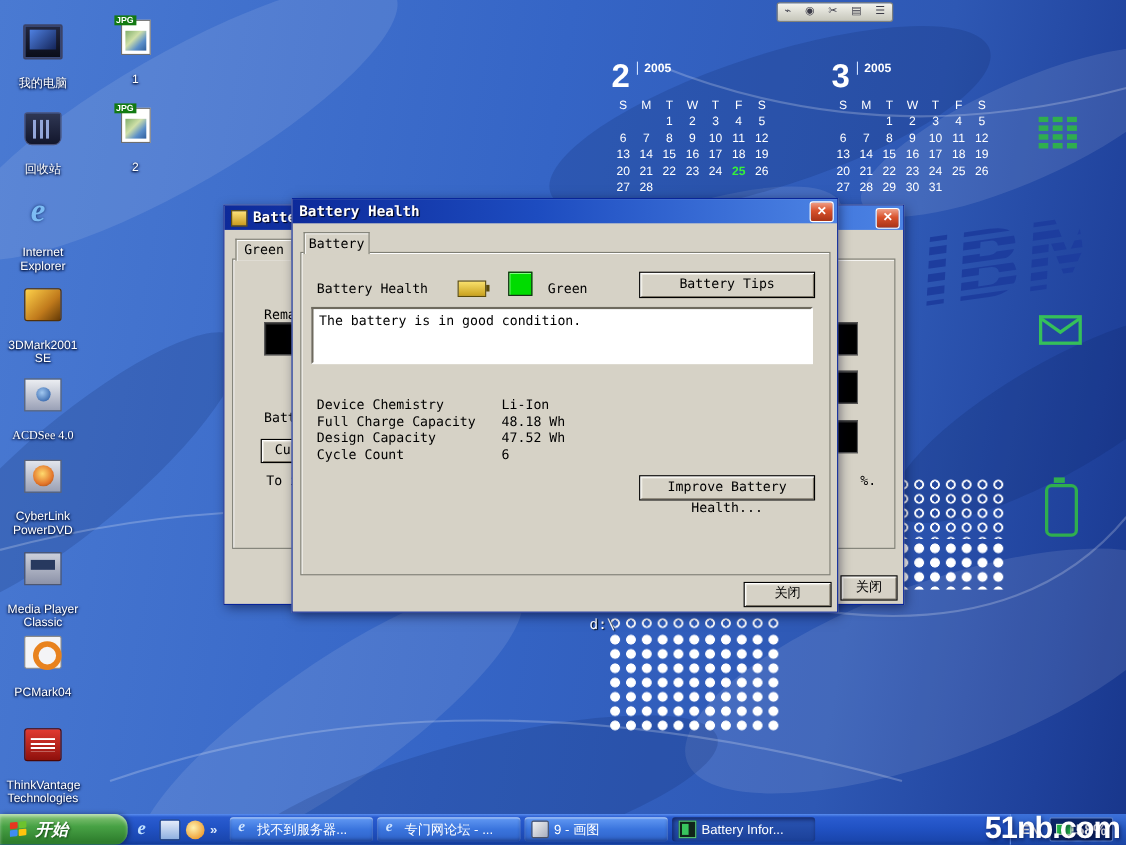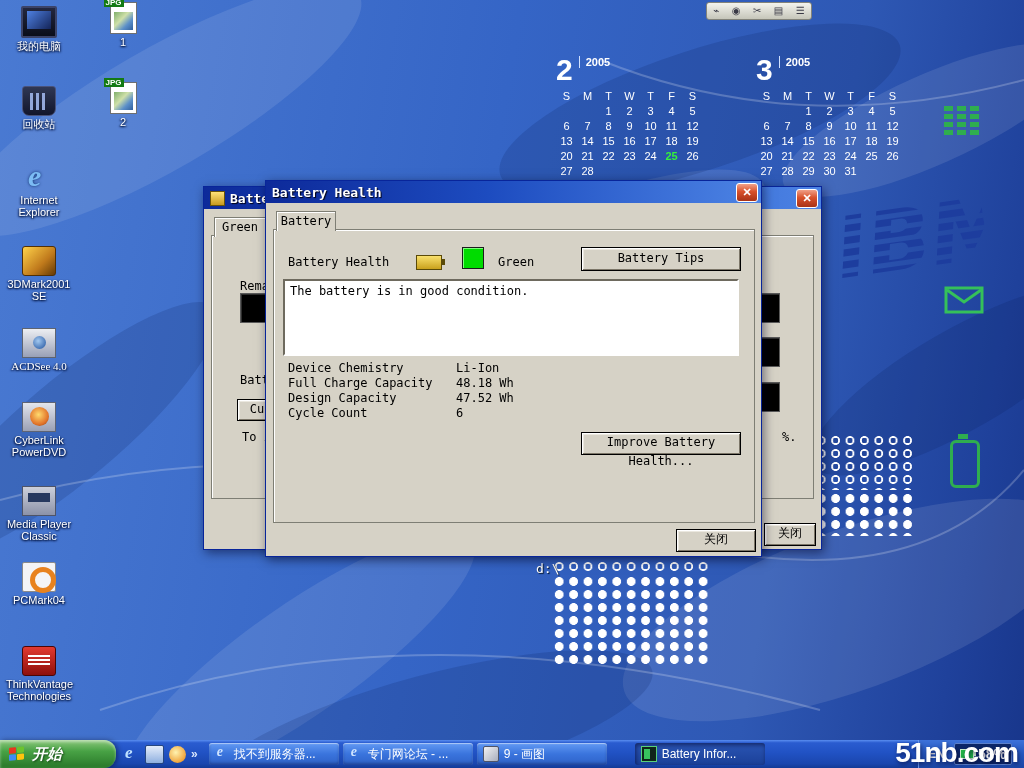--- a/index.html
+++ b/index.html
@@ -40,21 +40,21 @@
   
   .cap-toolbar{position:absolute;left:706px;top:2px;width:104px;height:16px;z-index:3;
      background:linear-gradient(#f4f4ee,#c6c6ba);border:1px solid #83837a;border-radius:3px;
      display:flex;align-items:center;justify-content:space-around;font-size:10px;color:#3a3a46;}
   .cap-ic{line-height:14px;cursor:default;}
 
   
   .desktop-icon{position:absolute;width:66px;text-align:center;z-index:3;cursor:default;}
   .icon-label{color:#fff;font-size:11px;line-height:12px;margin-top:2px;
               text-shadow:1px 1px 2px #00133f, -1px 1px 2px #00133f;}
-  .iv{width:32px;height:28px;margin:0 auto;position:relative;}
+  .iv{width:32px;height:28px;margin:16px auto;position:relative;}
   .iv-my-computer{background:linear-gradient(#23273f,#0a0d1a);border:2px solid #3b4368;border-radius:2px;}
   .iv-my-computer::after{content:"";position:absolute;left:4px;top:3px;right:4px;bottom:7px;
       background:linear-gradient(135deg,#4f81e2,#142458);}
   .iv-recycle-bin{background:linear-gradient(#2f3754,#12162c);border:1px solid #49527a;border-radius:3px 3px 7px 7px;}
   .iv-recycle-bin::after{content:"";position:absolute;left:7px;right:7px;top:6px;bottom:5px;
       background:repeating-linear-gradient(90deg,#93a7da 0 3px,rgba(0,0,0,0) 3px 6px);}
   .iv-jpg{width:25px;height:30px;background:#fff;border:1px solid #6f6f6f;}
   .iv-jpg::after{content:"";position:absolute;left:3px;right:3px;top:9px;bottom:3px;
       background:linear-gradient(135deg,#7fae6b,#cfe0a8 40%,#5b8fc9 70%,#2f5f9e);}
   .jpg-badge{position:absolute;top:-5px;left:-7px;background:#137a13;color:#fff;z-index:2;
@@ -438,21 +438,21 @@
   </div>
   <div class="tab" style="left:10px;top:30px;width:58px;height:19px;line-height:18px">Battery</div>
   <div class="tab-panel" style="left:7px;top:48px;width:480px;height:292px"></div>
 
   <span class="bh-text" style="left:22px;top:74px">Battery Health</span>
   <span class="bh-batt-icon"></span>
   <span class="bh-green-swatch"></span>
   <span class="bh-text" style="left:232px;top:74px">Green</span>
   <div class="btn" style="left:315px;top:66px;width:158px;height:22px;line-height:20px">Battery Tips</div>
 
-  <div class="textbox" style="left:17px;top:98px;width:456px;height:77px">
+  <div class="textbox" style="left:17px;top:98px;width:456px;height:52px">
     <span>The battery is in good condition.</span>
   </div>
 
   <div id="bh-details">
       <div class="bh-row" style="top: 180px;"><span class="lb">Device Chemistry</span><span>Li-Ion</span></div>
       <div class="bh-row" style="top: 195px;"><span class="lb">Full Charge Capacity</span><span>48.18 Wh</span></div>
       <div class="bh-row" style="top: 210px;"><span class="lb">Design Capacity</span><span>47.52 Wh</span></div>
       <div class="bh-row" style="top: 225px;"><span class="lb">Cycle Count</span><span>6</span></div>
     </div>
 
@@ -483,21 +483,21 @@
         <span>找不到服务器...</span>
       </div>
       <div class="task-btn">
         <span class="task-icon ti-ie-icon"></span>
         <span>专门网论坛 - ...</span>
       </div>
       <div class="task-btn">
         <span class="task-icon ti-paint-icon"></span>
         <span>9 - 画图</span>
       </div>
-      <div class="task-btn active" style="margin-left: 24px;">
+      <div class="task-btn active" style="margin-left: 0;">
         <span class="task-icon ti-battery-icon"></span>
         <span>Battery Infor...</span>
       </div>
     </div>
   <div class="tray">
     <span class="tray-en">EN</span>
     <span class="tray-batt">
       <span class="tray-batt-icon"></span>
       <span>58%</span>
     </span>

